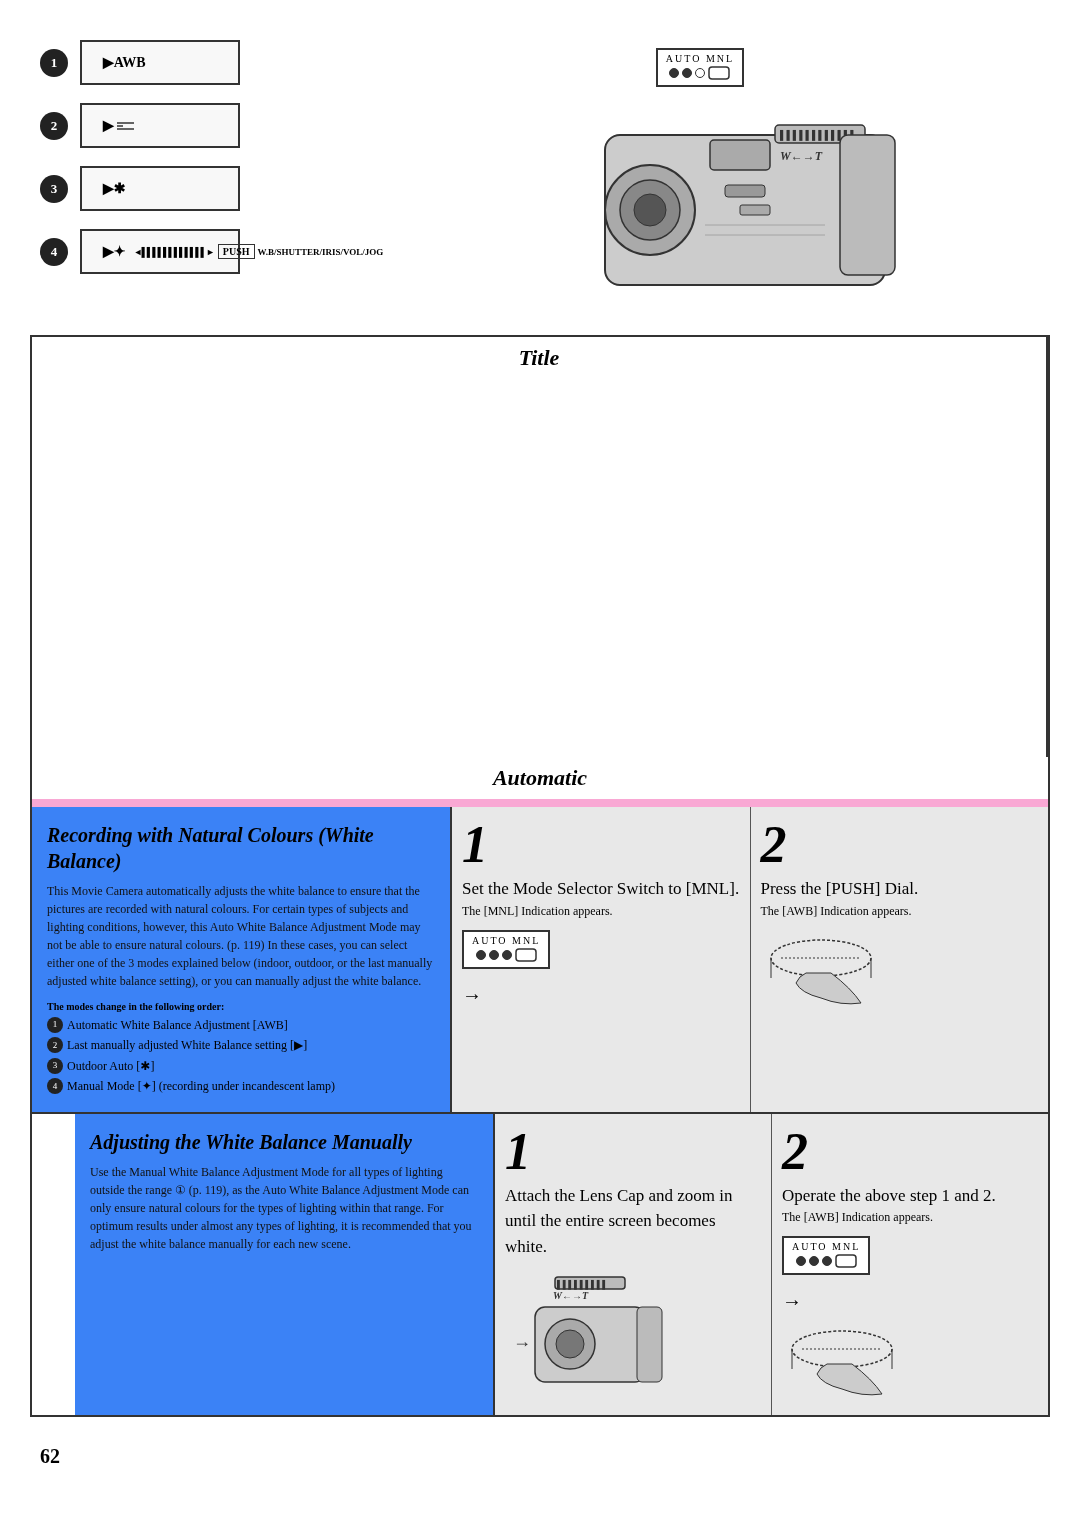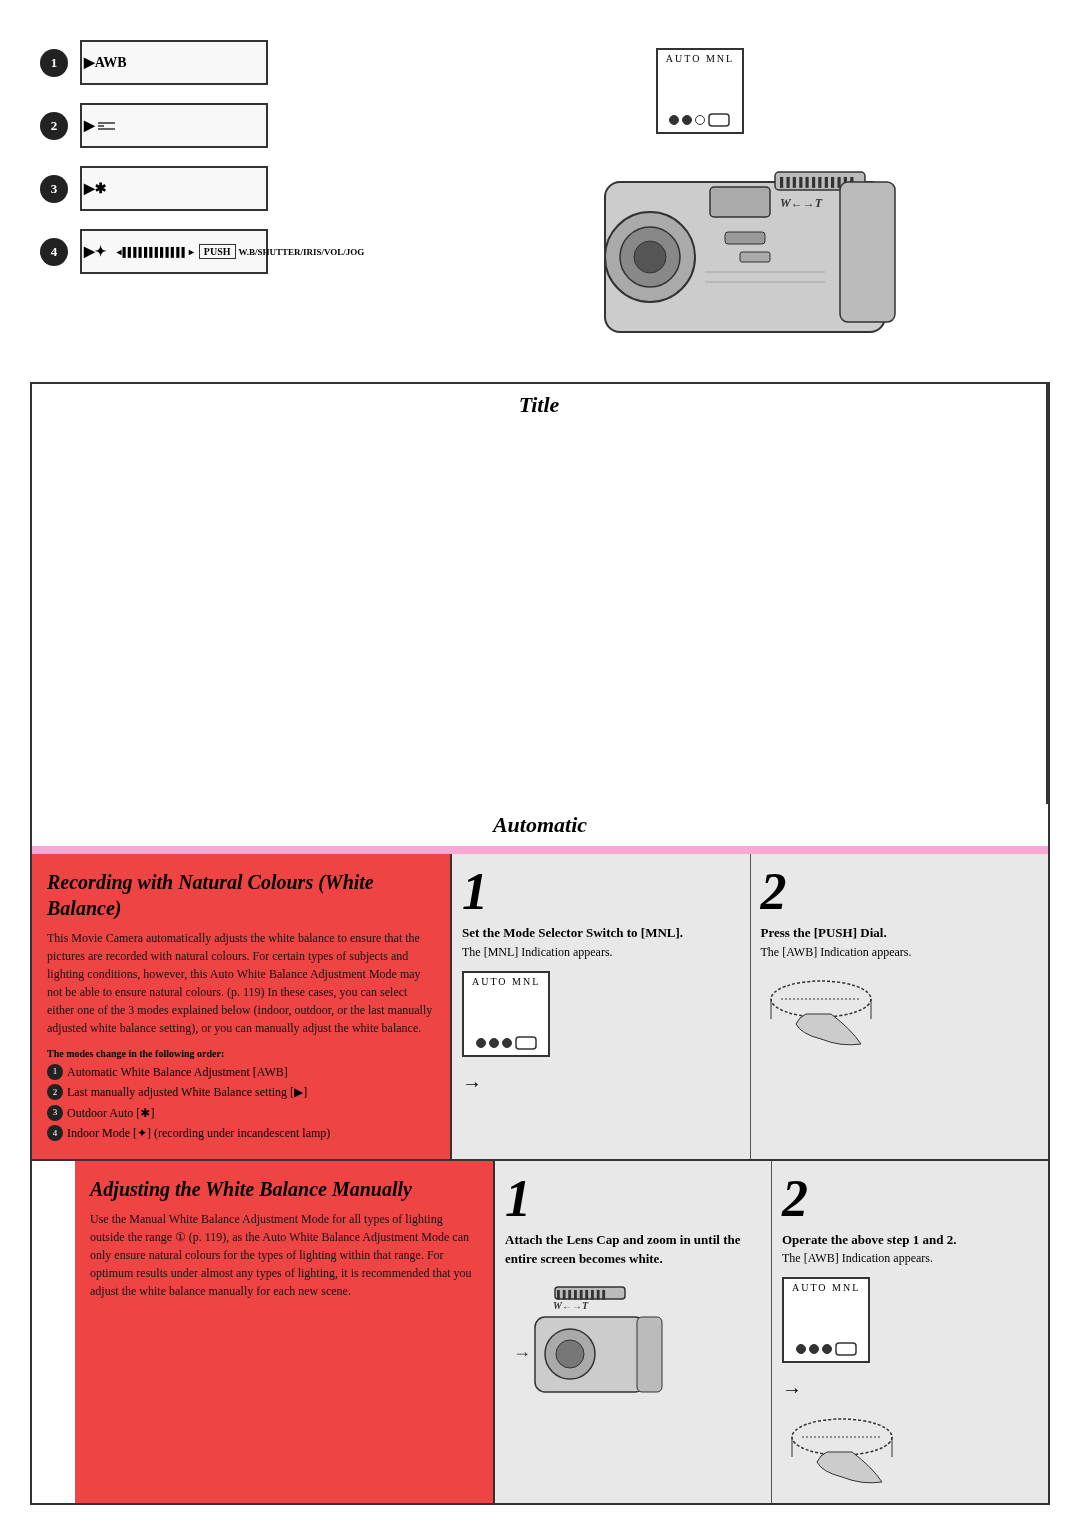--- a/index.html
+++ b/index.html
@@ -41,25 +41,25 @@
       display: flex;
       align-items: center;
       justify-content: center;
       font-size: 13px;
       font-weight: bold;
       flex-shrink: 0;
     }
 
     .mode-box {
       border: 2px solid #333;
-      width: 188px;
+      width: 160px;
       height: 45px;
       display: flex;
       align-items: center;
-      padding-left: 2px;
+      padding-left: 21px;
       font-size: 14px;
       font-weight: bold;
       background: #f8f8f8;
     }
 
     .mode-box.row4 {
       position: relative;
     }
 
     .right-camera {
@@ -105,21 +105,21 @@
 
     .table-row-section {
       display: flex;
       border-bottom: 2px solid #333;
     }
 
     .col-title {
       flex: 0 0 420px;
       padding: 15px 15px;
       border-right: 2px solid #333;
-      background: #ef4444;
+      background: #3b82f6;
     }
 
     .col-proc {
       flex: 1;
       display: flex;
       border-left: none;
     }
 
     .proc-step {
       flex: 1;
@@ -148,23 +148,23 @@
 
     .step-number {
       font-size: 52px;
       font-style: italic;
       font-weight: bold;
       line-height: 1;
       margin-bottom: 5px;
     }
 
     .step-desc {
-      font-size: 13px;
+      font-size: 17px;
       line-height: 1.5;
-      font-weight: bold;
+      font-weight: normal;
     }
 
     .step-note {
       font-size: 12px;
       line-height: 1.5;
     }
 
     .modes-list {
       font-size: 12px;
       margin-top: 8px;
@@ -193,21 +193,20 @@
 
     .auto-mnl-box {
       border: 2px solid #333;
       display: inline-flex;
       flex-direction: column;
       align-items: center;
       padding: 3px 8px;
       margin: 8px 0;
       background: #fff;
       font-size: 11px;
-      gap: 47px;
     }
 
     .auto-mnl-top {
       font-size: 10px;
       letter-spacing: 2px;
     }
 
     .auto-mnl-circles {
       display: flex;
       gap: 3px;
@@ -372,21 +371,21 @@
         <div class="mode-item">
           <span class="bullet-circle">2</span>
           <span>Last manually adjusted White Balance setting [▶]</span>
         </div>
         <div class="mode-item">
           <span class="bullet-circle">3</span>
           <span>Outdoor Auto [✱]</span>
         </div>
         <div class="mode-item">
           <span class="bullet-circle">4</span>
-          <span>Indoor Mode [✦] (recording under incandescent lamp)</span>
+          <span>Manual Mode [✦] (recording under incandescent lamp)</span>
         </div>
       </div>
     </div>
 
     <div class="col-proc">
 
       <div class="proc-step">
         <div class="step-number bold-italic">1</div>
         <div class="step-desc">
           <span>Set the Mode Selector Switch to [MNL].</span>

